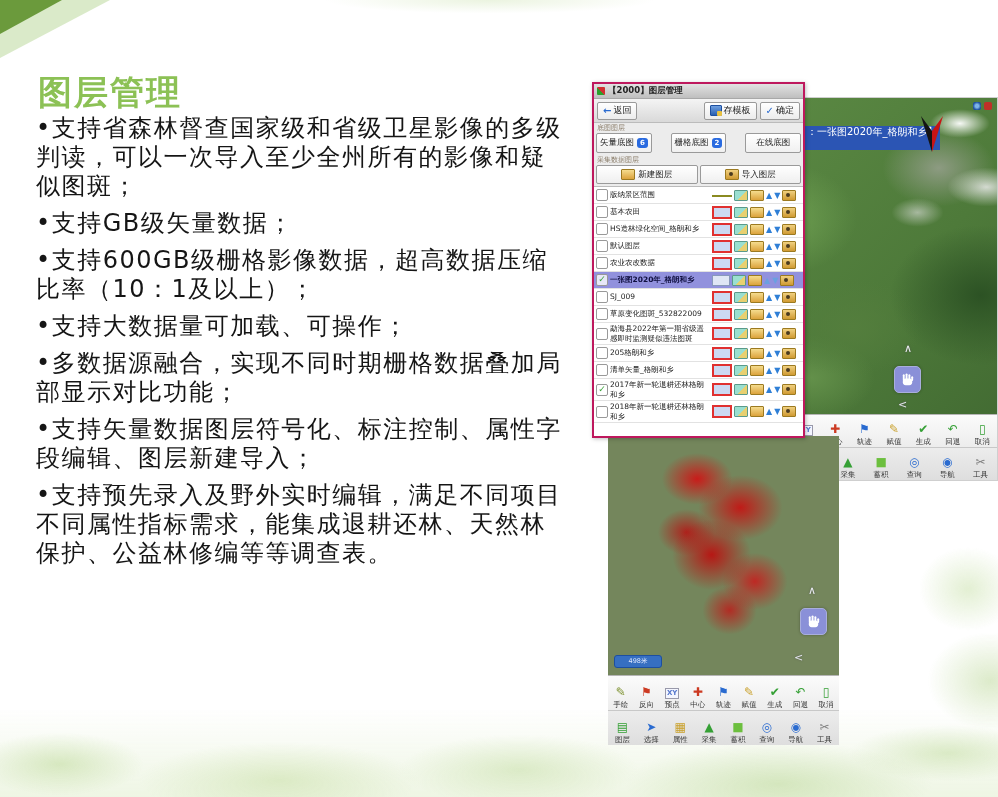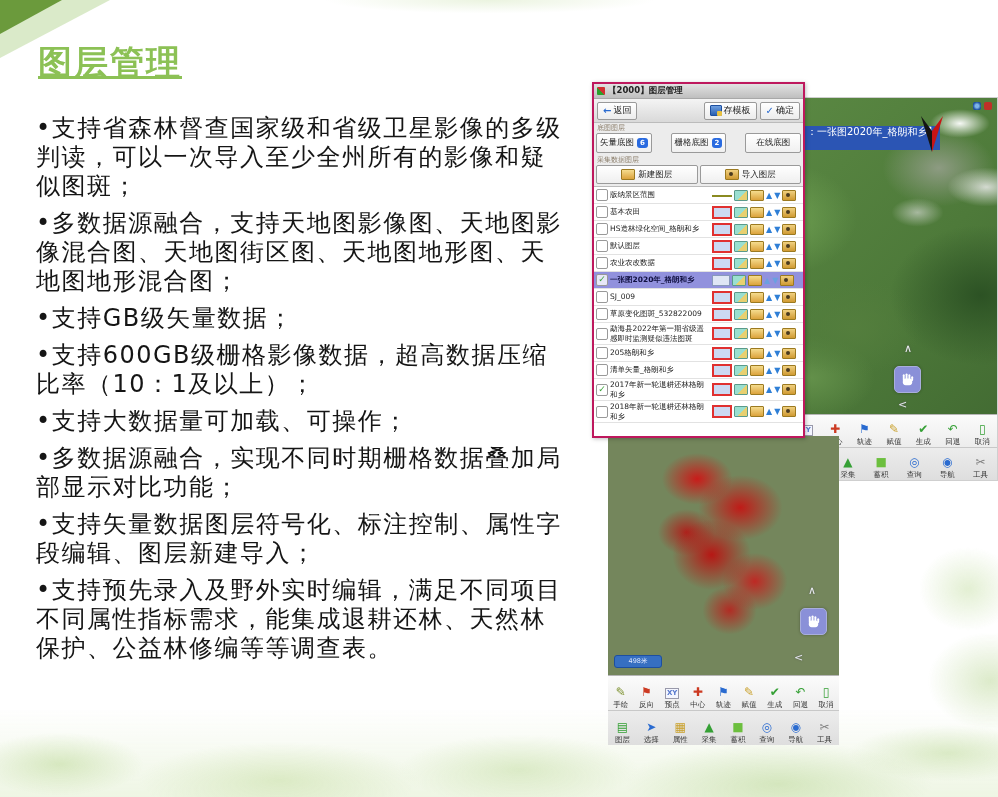--- a/index.html
+++ b/index.html
@@ -20,22 +20,22 @@
       radial-gradient(ellipse 140px 40px at 95% 60%, rgba(168,205,120,.5), transparent 70%),
       linear-gradient(0deg, rgba(190,218,150,.35), rgba(190,218,150,0) 80%);}
   .deco-right{position:absolute;right:0;top:520px;width:150px;height:230px;z-index:0;opacity:.7;
     background:
       radial-gradient(ellipse 70px 60px at 80% 30%, rgba(175,210,130,.5), transparent 70%),
       radial-gradient(ellipse 90px 70px at 95% 70%, rgba(165,202,118,.55), transparent 70%);}
   .deco-top{position:absolute;left:250px;top:0;width:480px;height:26px;z-index:0;opacity:.5;
     background:radial-gradient(ellipse 220px 18px at 50% 0%, rgba(175,210,130,.5), transparent 75%);}
 
   
-  .page-title{position:absolute;left:38px;top:40px;font-size:34px;font-weight:bold;
-    color:#8cc155;letter-spacing:2px;z-index:1;text-decoration:underline;}
+  .page-title{position:absolute;left:38px;top:70px;font-size:34px;font-weight:bold;
+    color:#8cc155;letter-spacing:2px;z-index:1;}
   .bullets{position:absolute;left:36px;top:114px;width:530px;z-index:1;}
   .bullets p{margin:0 0 8px 0;font-size:24px;line-height:29px;letter-spacing:1.5px;color:#151515;}
 
   
   .shotB{position:absolute;left:731px;top:97px;width:267px;height:384px;z-index:1;
     background:#e8e8e8;border:1px solid #cfcfcf;box-sizing:border-box;}
   .mapB{position:relative;width:100%;height:318px;overflow:hidden;
     background:
       radial-gradient(ellipse 46px 22px at 86% 8%, rgba(255,255,255,.95), transparent 65%),
       radial-gradient(ellipse 60px 30px at 96% 28%, rgba(235,235,235,.85), transparent 65%),
@@ -159,21 +159,20 @@
   <div class="corner-tri2"></div>
   <div class="corner-tri"></div>
   <div class="deco-top"></div>
   <div class="deco-right"></div>
   <div class="deco-band"></div>
 
   <div class="page-title">图层管理</div>
 
   <div class="bullets">
     <p>•支持省森林督查国家级和省级卫星影像的多级判读，可以一次导入至少全州所有的影像和疑似图斑；</p>
-    <p>•多数据源融合，支持天地图影像图、天地图影像混合图、天地图街区图、天地图地形图、天地图地形混合图；</p>
     <p>•支持GB级矢量数据；</p>
     <p>•支持600GB级栅格影像数据，超高数据压缩比率（10：1及以上）；</p>
     <p>•支持大数据量可加载、可操作；</p>
     <p>•多数据源融合，实现不同时期栅格数据叠加局部显示对比功能；</p>
     <p>•支持矢量数据图层符号化、标注控制、属性字段编辑、图层新建导入；</p>
     <p>•支持预先录入及野外实时编辑，满足不同项目不同属性指标需求，能集成退耕还林、天然林保护、公益林修编等等调查表。</p>
   </div>
 
   <div class="shotB">
     <div class="mapB">

